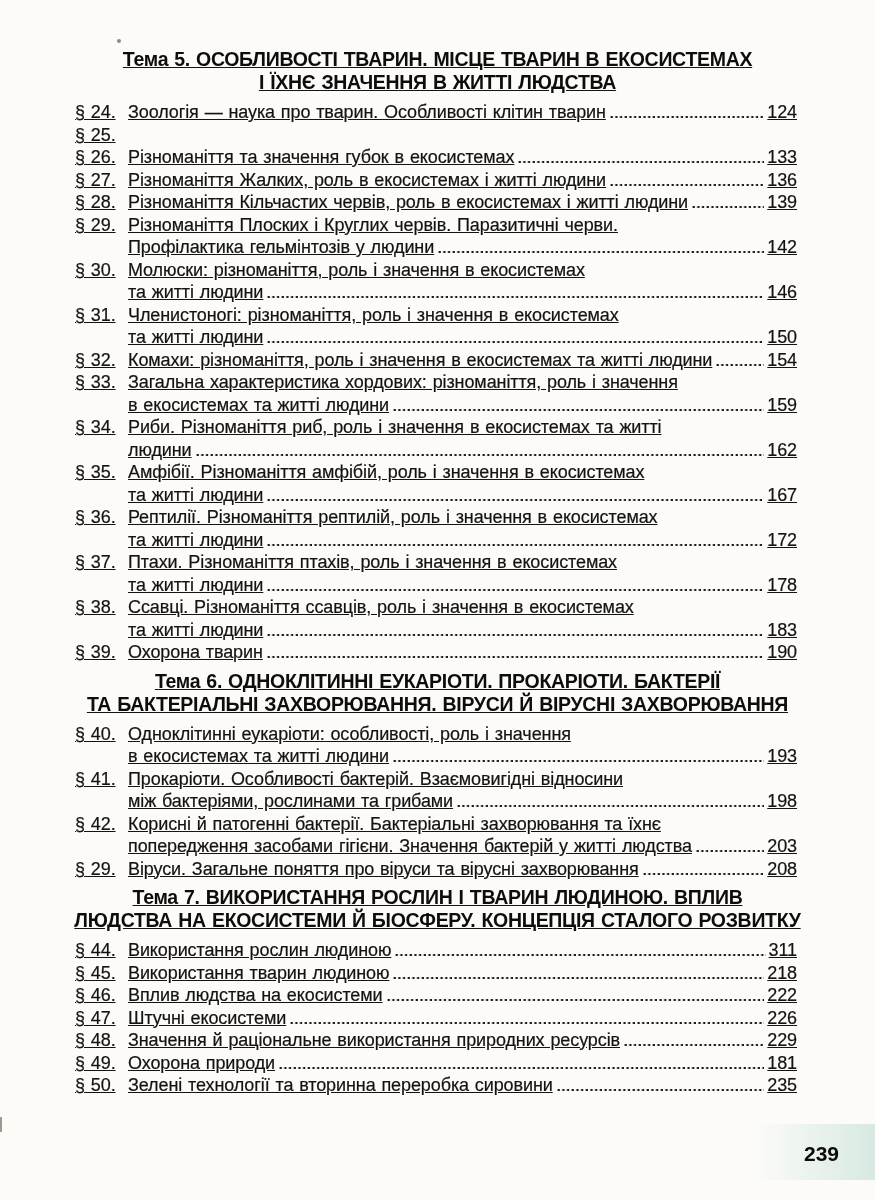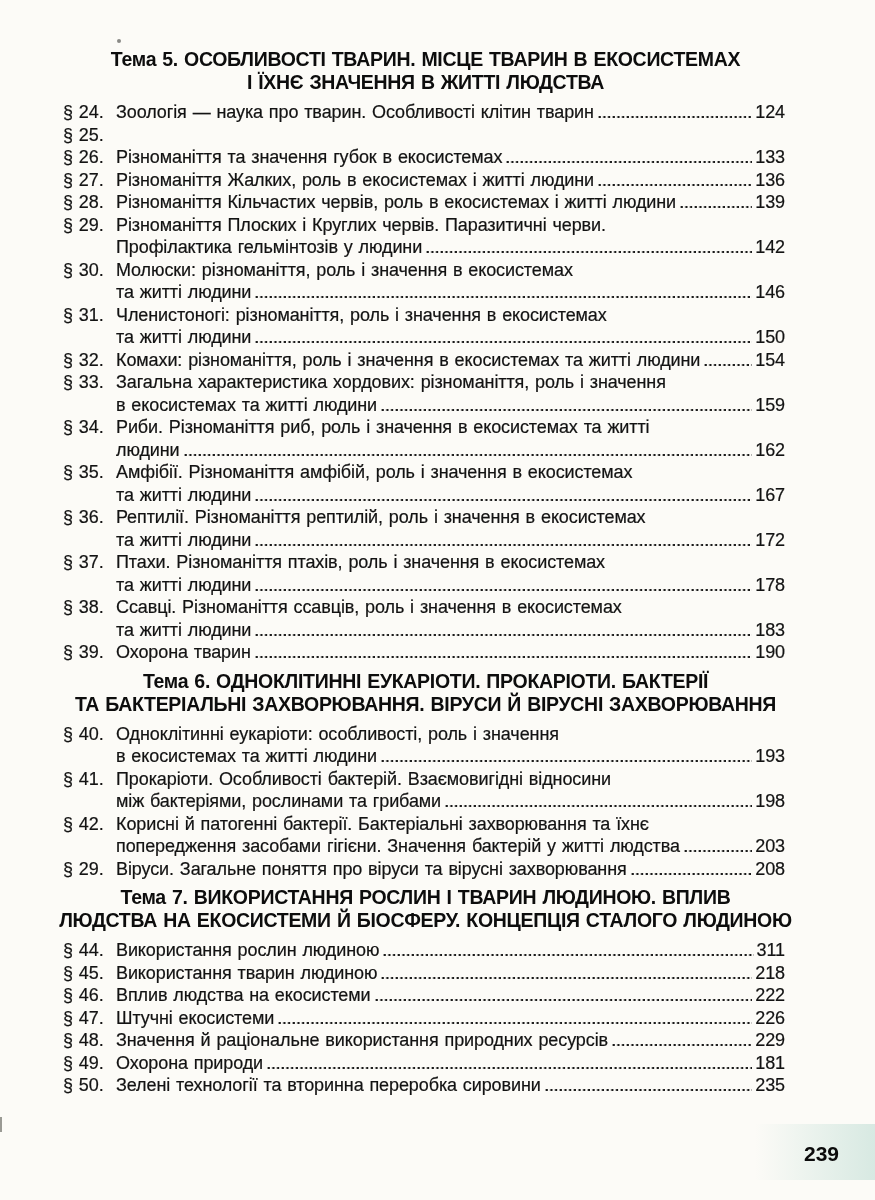--- a/index.html
+++ b/index.html
@@ -7,21 +7,21 @@
     width:875px;height:1200px;
     background:#f3f2ee;
     font-family:"Liberation Sans", sans-serif;
   }
   .page{
     position:relative;width:875px;height:1200px;overflow:hidden;
     background:#fcfbf7;
     color:#131313;
   }
   .toc{
-    position:absolute;left:48px;top:48px;width:755px;
+    position:absolute;left:60px;top:48px;width:755px;text-decoration:underline;
   }
   .section-heading{
     text-align:center;font-weight:bold;
     font-size:19.5px;line-height:23px;letter-spacing:-0.3px;word-spacing:1px;
     margin:6px -45px 7px;white-space:nowrap;color:#0d0d0d;
   }
   .section:first-child .section-heading{margin-top:0;}
   .entry{
     display:flex;padding:0 18px 0 15px;
     font-size:18px;line-height:22.5px;letter-spacing:-0.1px;word-spacing:1px;
@@ -298,21 +298,21 @@
               <span class="txt">Віруси. Загальне поняття про віруси та вірусні захворювання</span>
               <span class="leader"></span>
               <span class="pageno">208</span>
             </div>
           </div>
         </div>
       </div>
       <div class="section">
         <div class="section-heading">
           <div class="hline">Тема 7. ВИКОРИСТАННЯ РОСЛИН І ТВАРИН ЛЮДИНОЮ. ВПЛИВ</div>
-          <div class="hline">ЛЮДСТВА НА ЕКОСИСТЕМИ Й БІОСФЕРУ. КОНЦЕПЦІЯ СТАЛОГО ЛЮДИНОЮ</div>
+          <div class="hline">ЛЮДСТВА НА ЕКОСИСТЕМИ Й БІОСФЕРУ. КОНЦЕПЦІЯ СТАЛОГО РОЗВИТКУ</div>
         </div>
         <div class="entry">
           <span class="label">§ 44.</span>
           <div class="elines">
             <div class="eline">
               <span class="txt">Використання рослин людиною</span>
               <span class="leader"></span>
               <span class="pageno">311</span>
             </div>
           </div>

